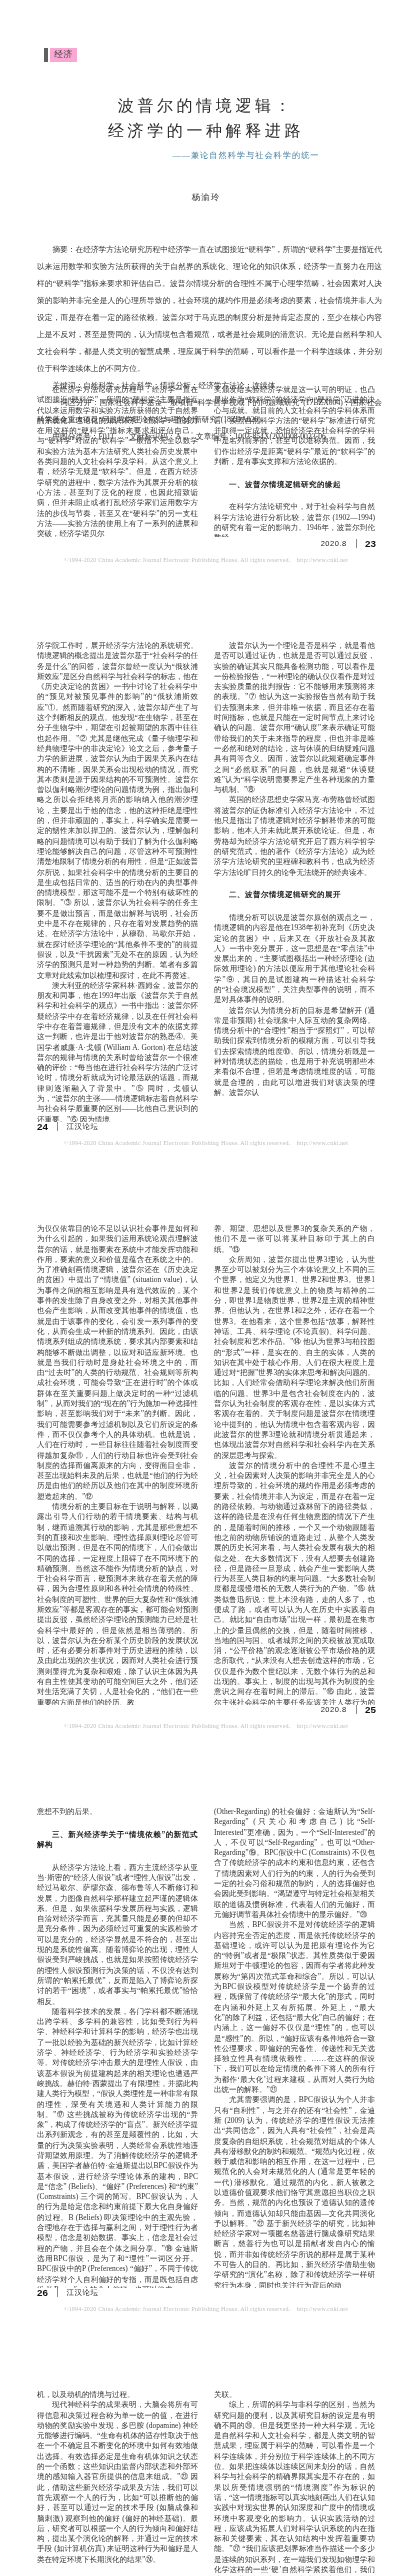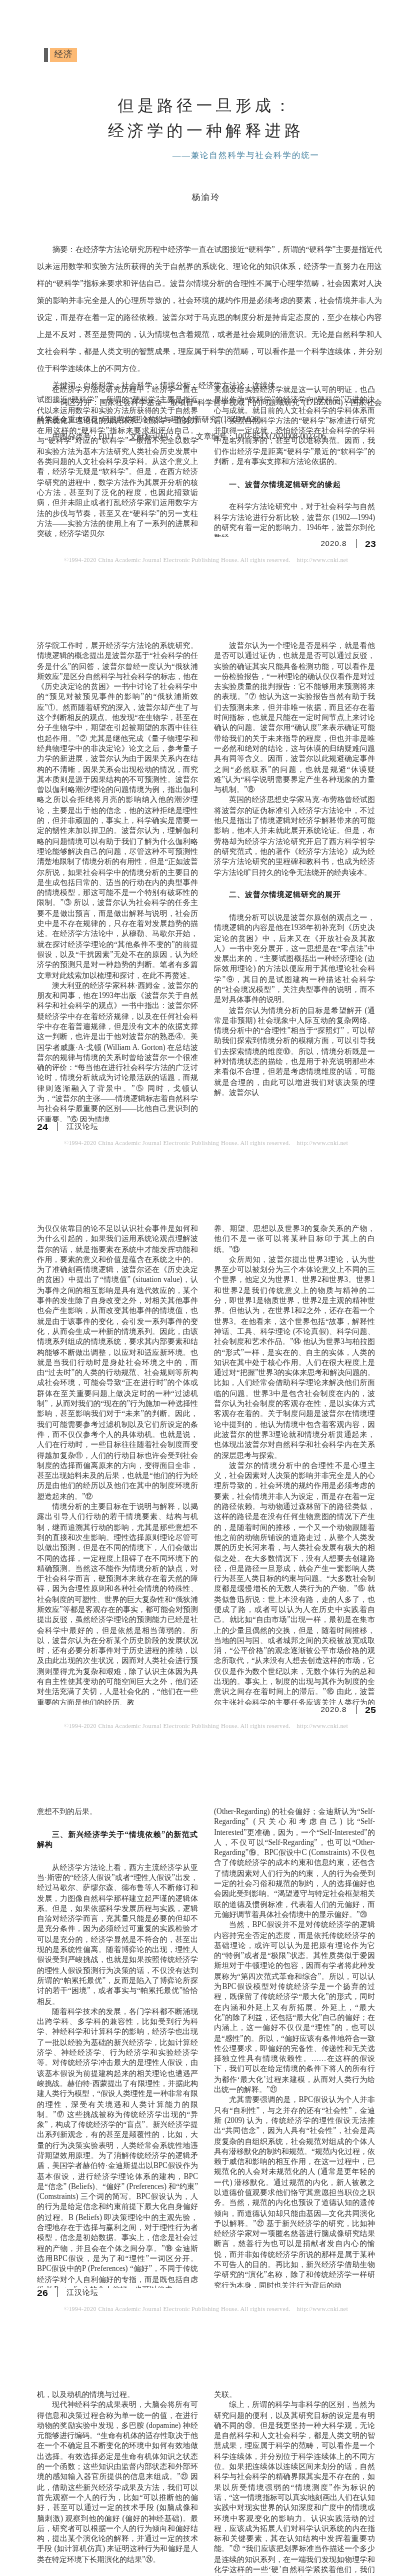--- a/index.html
+++ b/index.html
@@ -1,21 +1,21 @@
 <!DOCTYPE html>
 <html style="font-size:8.2px"><head>
 <meta charset="utf-8">
 <style>
   html,body{margin:0;padding:0;background:#ffffff;}
   body{width:412px;font-family:"Liberation Serif","DejaVu Serif",serif;color:#2e2e2e;}
   .page{position:relative;width:412px;height:583px;background:#fff;overflow:hidden;}
   
   .chip{position:absolute;left:44px;top:48px;display:flex;align-items:stretch;}
   .chip-bar{width:4.1px;background:#5f5f5f;margin-right:1.5px;}
-  .chip-text{background:#fdba74;padding:1px 4.6px;font-size:8.8px;color:#3a3a3a;letter-spacing:0.5px;}
+  .chip-text{background:#f9a8d4;padding:1px 4.6px;font-size:8.8px;color:#3a3a3a;letter-spacing:0.5px;}
   
   .title{position:absolute;top:93px;left:0;width:100%;text-align:center;font-size:16px;line-height:25px;letter-spacing:3.6px;color:#2b2b2b;font-weight:400;margin:0;}
   .subtitle{position:absolute;top:150px;left:0;width:100%;text-align:center;font-size:8.2px;letter-spacing:1px;color:#44809f;padding-left:40px;}
   .author{position:absolute;top:192px;left:0;width:100%;text-align:center;font-size:8.5px;letter-spacing:1px;color:#333;}
   .front{position:absolute;left:37px;top:241px;width:345px;text-align:justify;font-size:7.7px;line-height:17px;color:#333;}
   .front p{margin:0;text-indent:2em;}
   
   .col{position:absolute;top:58px;width:161px;height:481px;overflow:hidden;text-align:justify;font-size:7.5px;line-height:10.3px;color:#333;}
   .col.left{left:37px;}
   .col.right{left:214px;}
@@ -33,21 +33,21 @@
   .copyright{position:absolute;top:556px;left:0;width:100%;text-align:center;font-size:6px;color:#bdbdbd;letter-spacing:0.2px;}
 </style>
 </head>
 <body>
 
 <section class="page first">
   <div class="chip">
     <span class="chip-bar"></span>
     <span class="chip-text">经济</span>
   </div>
-  <h1 class="title"><span>但是路径一旦形成：</span><br><span>经济学的一种解释进路</span></h1>
+  <h1 class="title"><span>波普尔的情境逻辑：</span><br><span>经济学的一种解释进路</span></h1>
   <div class="subtitle">——兼论自然科学与社会科学的统一</div>
   <div class="author">杨渝玲</div>
   <div class="front">
     <p>摘要：在经济学方法论研究历程中经济学一直在试图接近“硬科学”，所谓的“硬科学”主要是指近代以来运用数学和实验方法所获得的关于自然界的系统化、理论化的知识体系，经济学一直努力在用这样的“硬科学”指标来要求和评估自己。波普尔情境分析的合理性不属于心理学范畴，社会因素对人决策的影响并非完全是人的心理所导致的，社会环境的规约作用是必须考虑的要素，社会情境并非人为设定，而是存在着一定的路径依赖。波普尔对于马克思的制度分析是持肯定态度的，至少在核心内容上是不反对，甚至是赞同的，认为情境包含着规范，或者是社会规则的潜意识。无论是自然科学和人文社会科学，都是人类文明的智慧成果，理应属于科学的范畴，可以看作是一个科学连续体，并分别位于科学连续体上的不同方位。</p>
     <p>关键词：自然科学；社会科学；情境分析；经济学方法论；连续体</p>
     <p>一词区分开：国家社会科学基金一般项目“科学哲学视域下的问题域研究”(17BZX004)；国家社会科学基金重大项目“问题哲学理论前沿与理论创新研究”(18ZDA026)</p>
     <p>中图分类号：F011　　文献标识码：A　　文章编号：1003-854X(2020)08-0023-06</p>
   </div>
   <div class="col left">
       <p class="blk p">在经济学方法论研究历程中，经济学一直在试图接近“硬科学”，所谓的“硬科学”主要是指近代以来运用数学和实验方法所获得的关于自然界的系统化、理论化的知识体系，经济学一直努力在用这样的“硬科学”指标来要求和评估自己。与“硬科学”对应的“软科学”一般指不完全以数学和实验方法为基本方法研究人类社会历史发展中各类问题的人文社会科学及学科。从这个意义上看，经济学无疑是“软科学”。但是，在西方经济学研究的进程中，数学方法作为其展开分析的核心方法，甚至到了泛化的程度，也因此招致诟病，但并未阻止或者打乱经济学家们运用数学方法的步伐与节奏，甚至又在“硬科学”的另一支柱方法——实验方法的使用上有了一系列的进展和突破，经济学诺贝尔</p>

